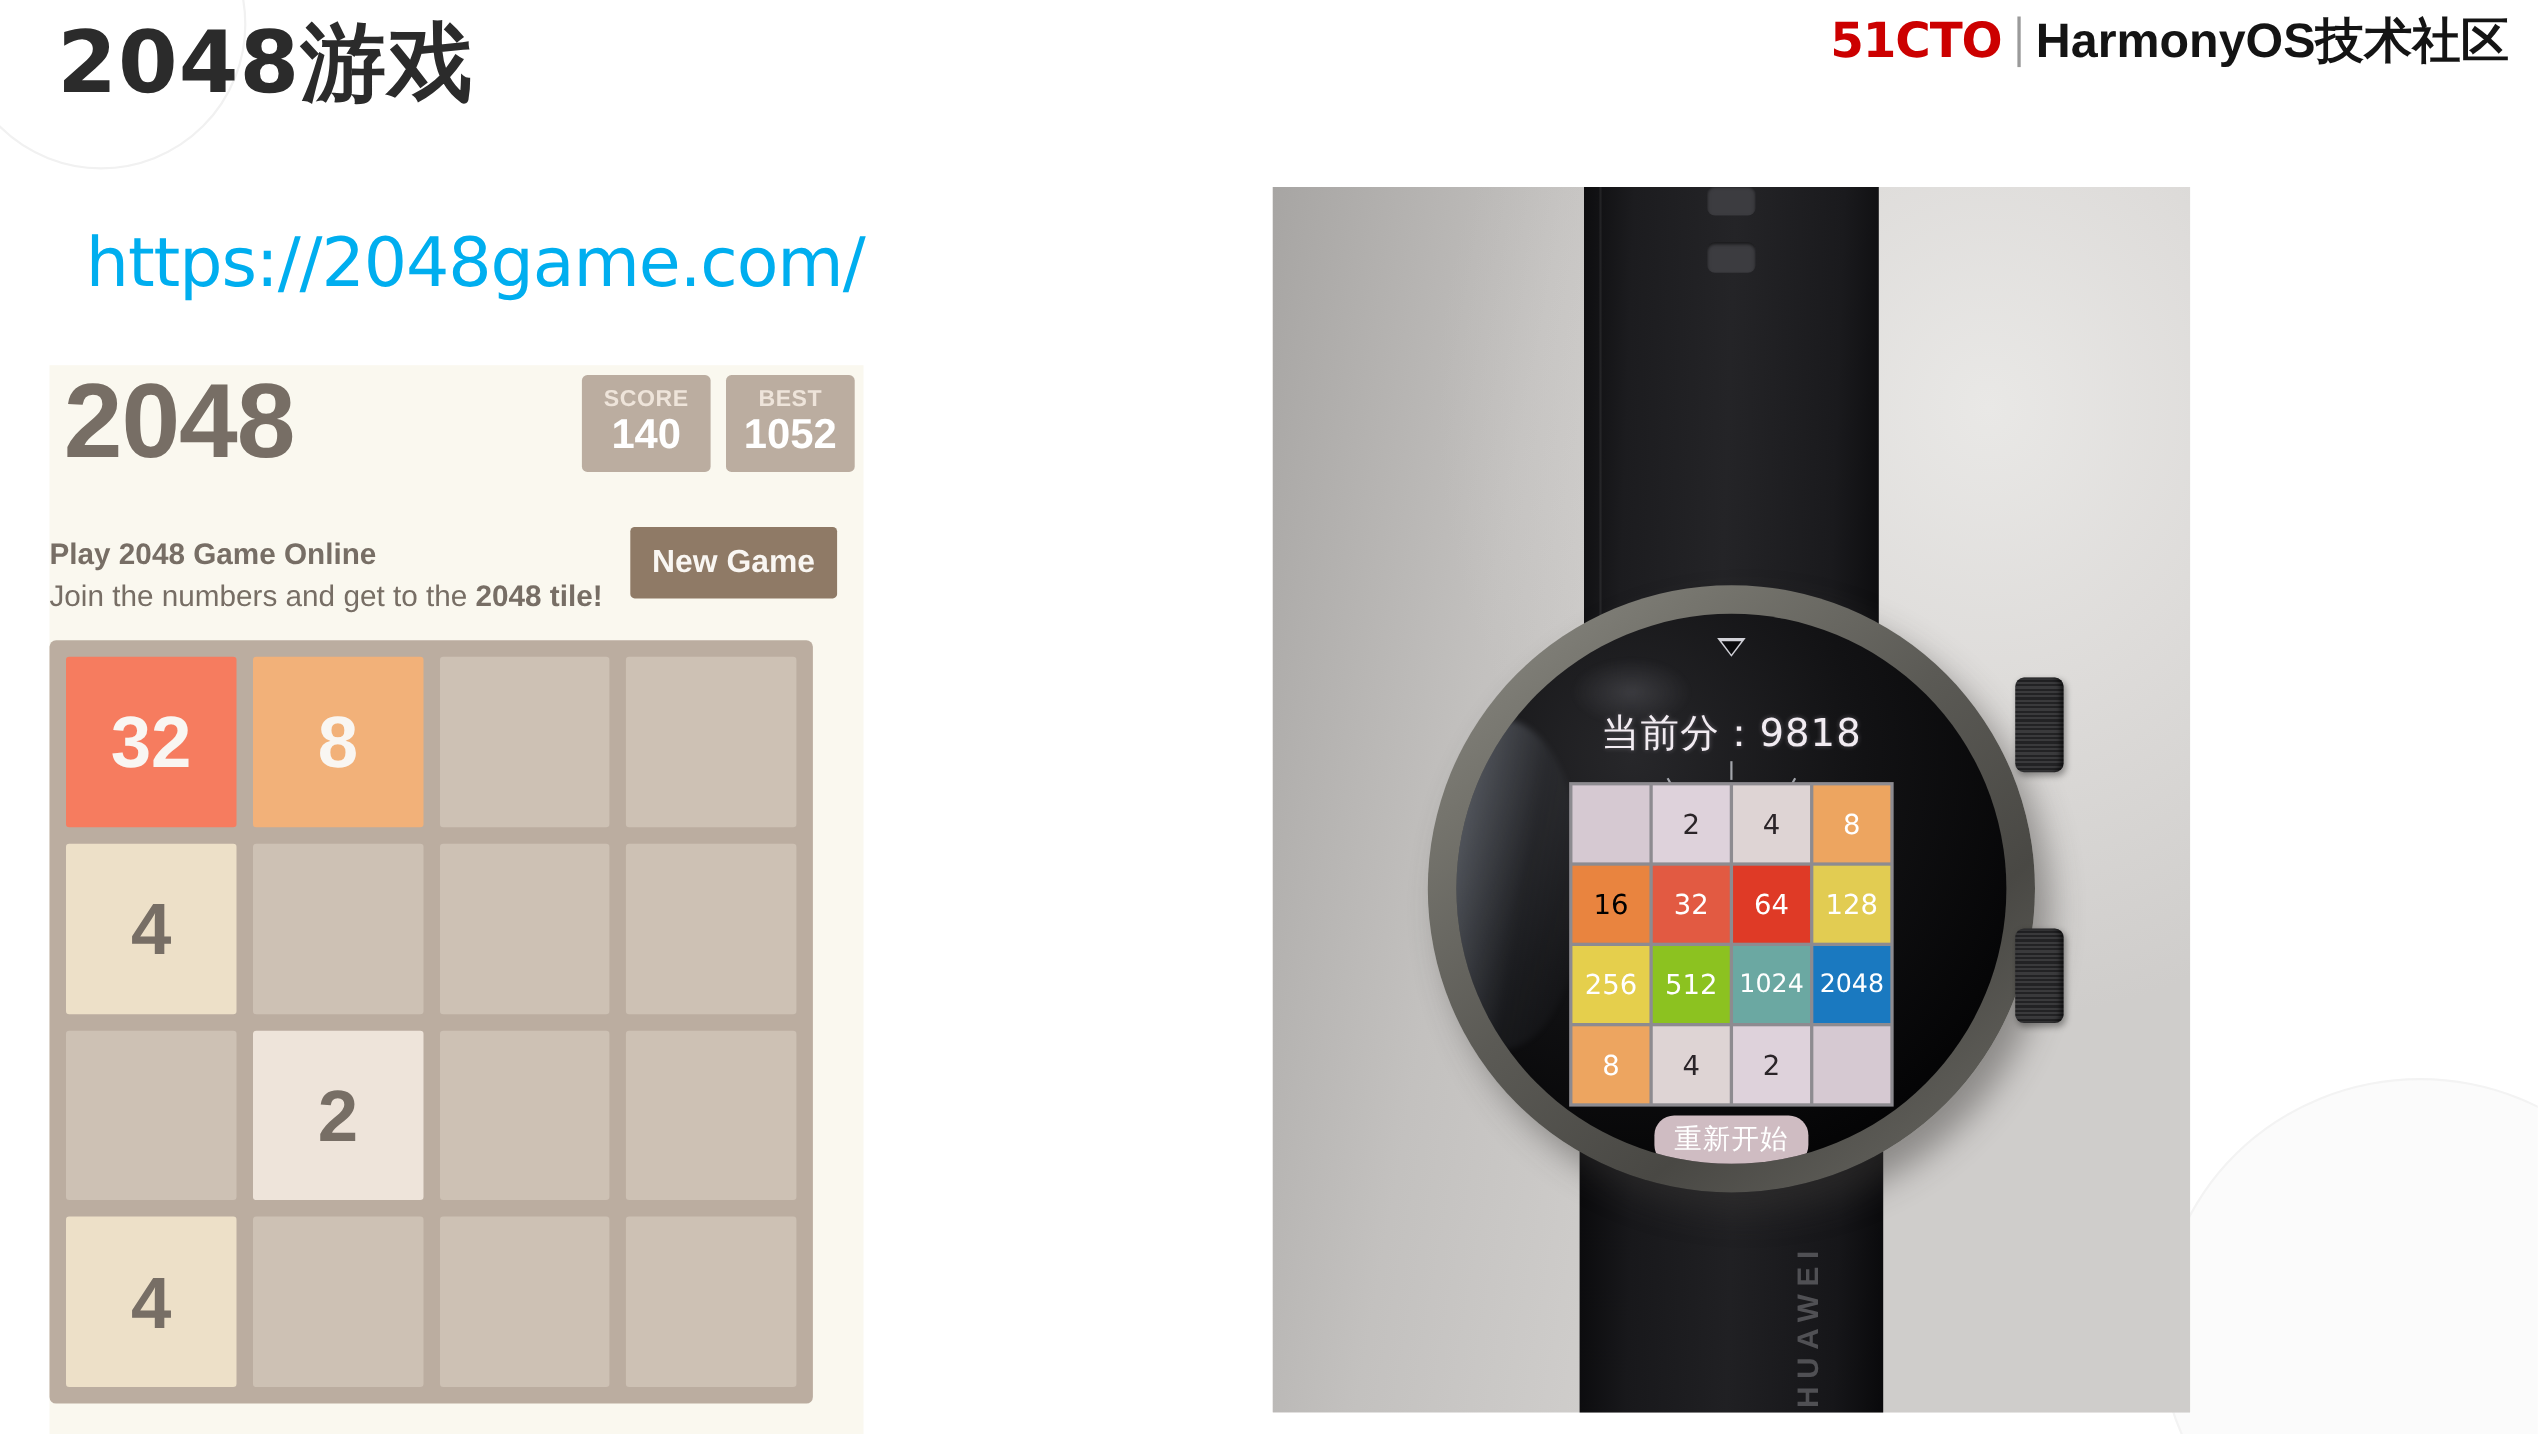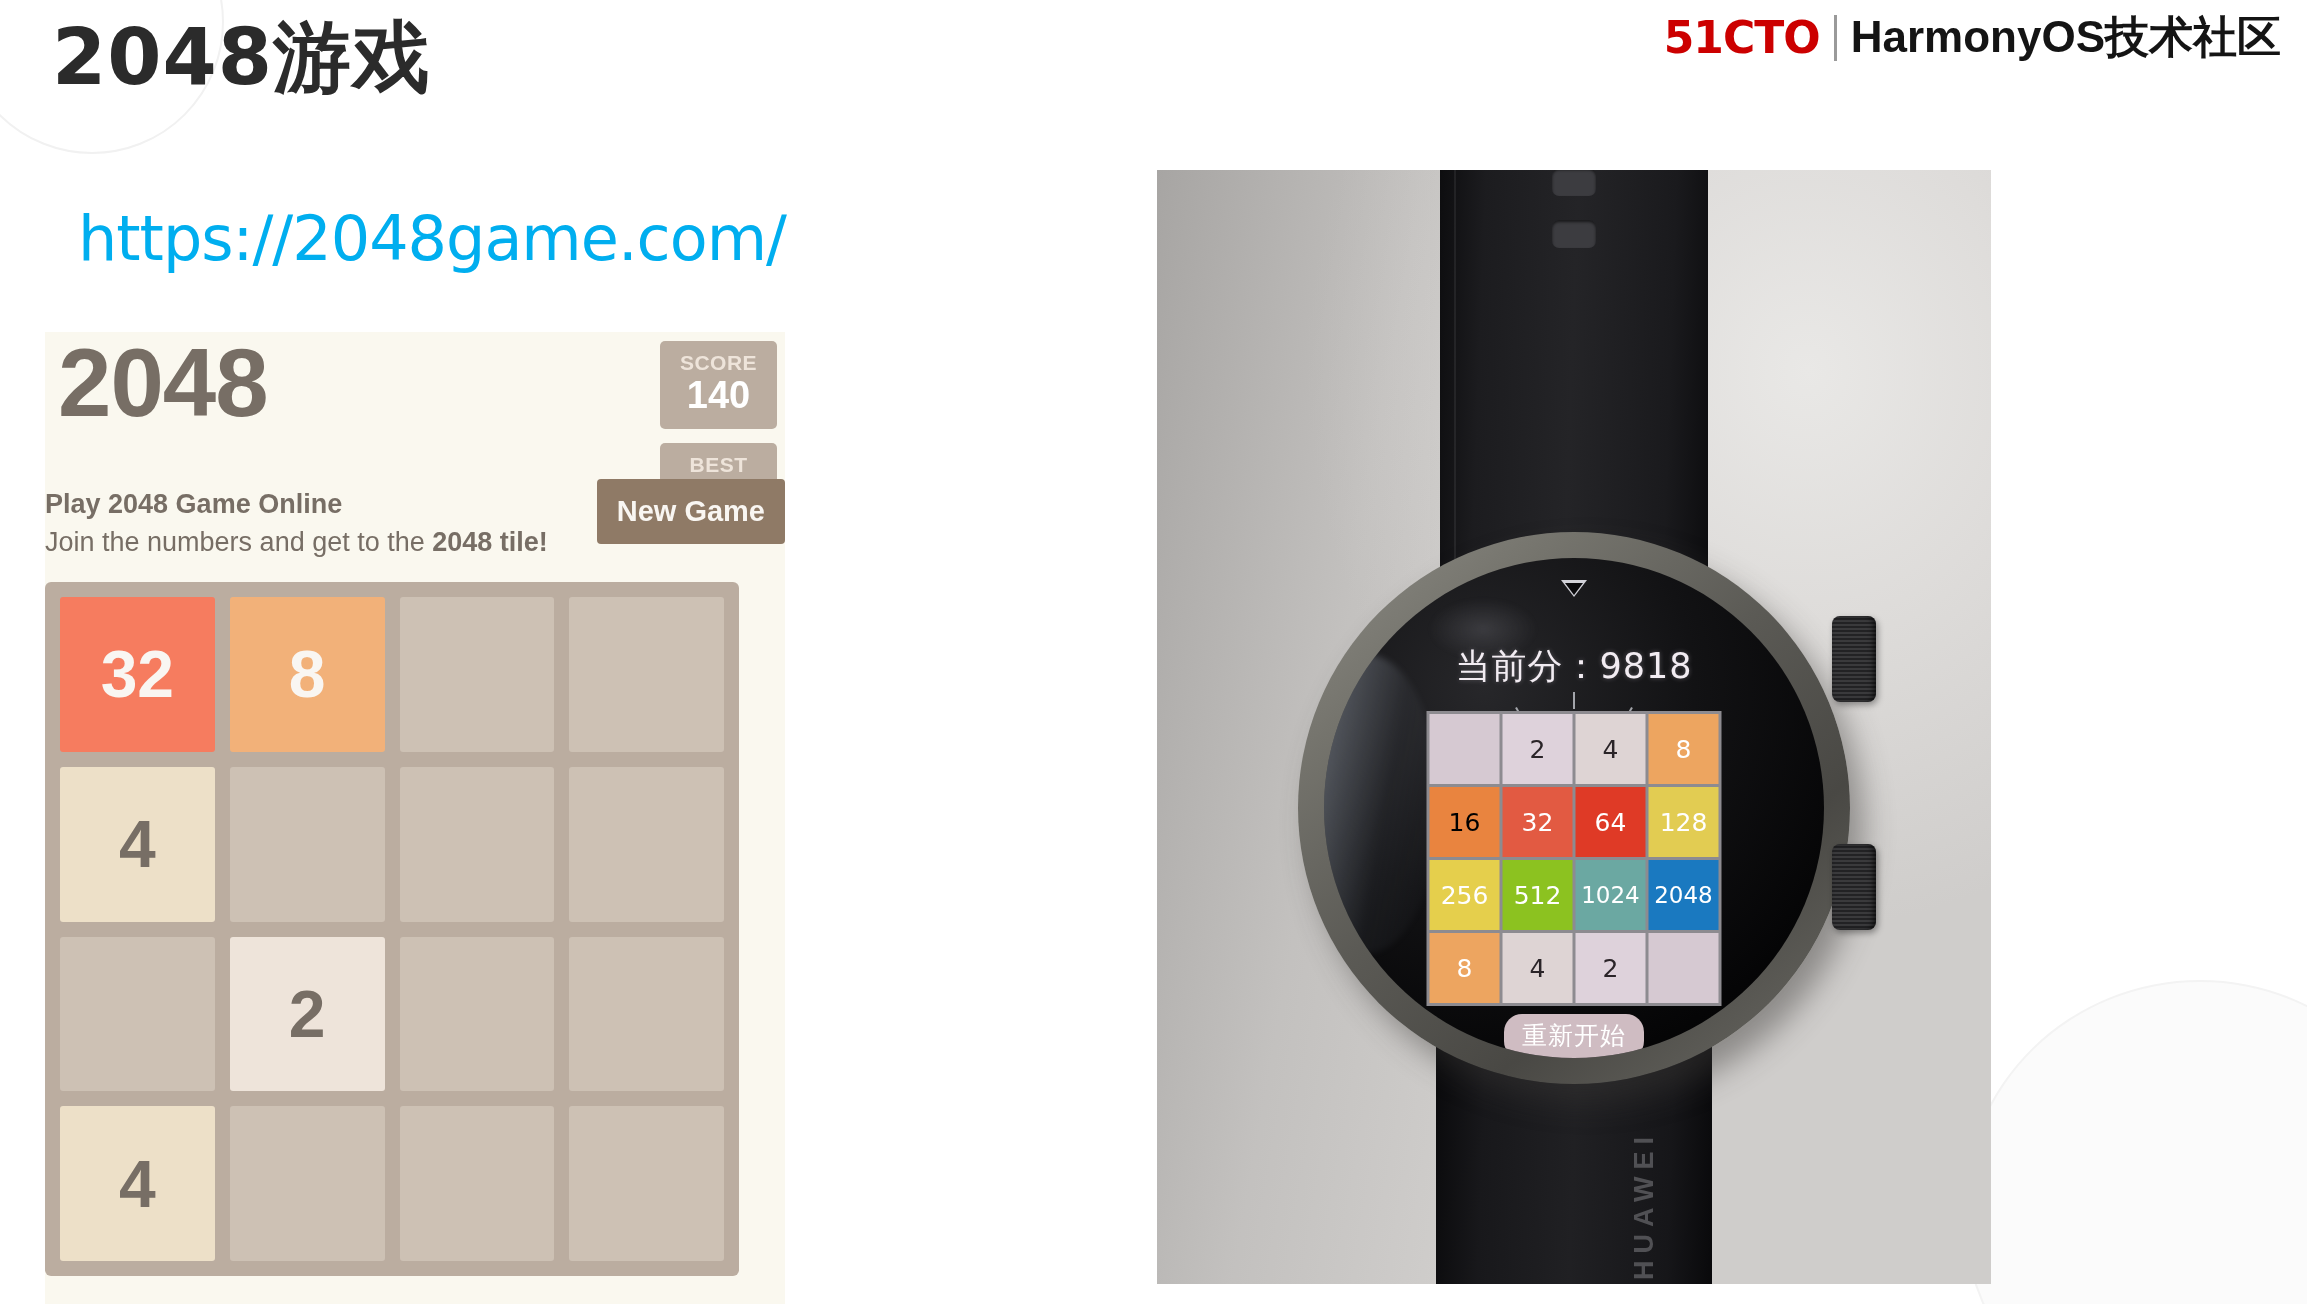--- a/index.html
+++ b/index.html
@@ -112,21 +112,20 @@
     color: #776e65;
     line-height: 1;
     letter-spacing: -1px;
   }
   .score-boxes {
     position: absolute;
     right: 8px;
     top: 9px;
     display: flex;
     gap: 14px;
-    flex-direction: column;
   }
   .score-box {
     background: #bbada0;
     border-radius: 5px;
     padding: 10px 4px 12px;
     min-width: 109px;
     text-align: center;
     color: #ffffff;
   }
   .score-label {
@@ -156,21 +155,21 @@
     position: absolute;
     left: 0px;
     top: 195px;
     font-size: 27px;
     color: #776e65;
     white-space: nowrap;
   }
   .tagline-2 b { font-weight: 700; }
   .new-game-btn {
     position: absolute;
-    right: 0;
+    right: 24px;
     top: 147px;
     background: #8f7a66;
     color: #f9f6f2;
     border: none;
     border-radius: 4px;
     font-size: 29px;
     font-weight: 700;
     padding: 16px 20px;
     font-family: "Liberation Sans", sans-serif;
     cursor: pointer;

